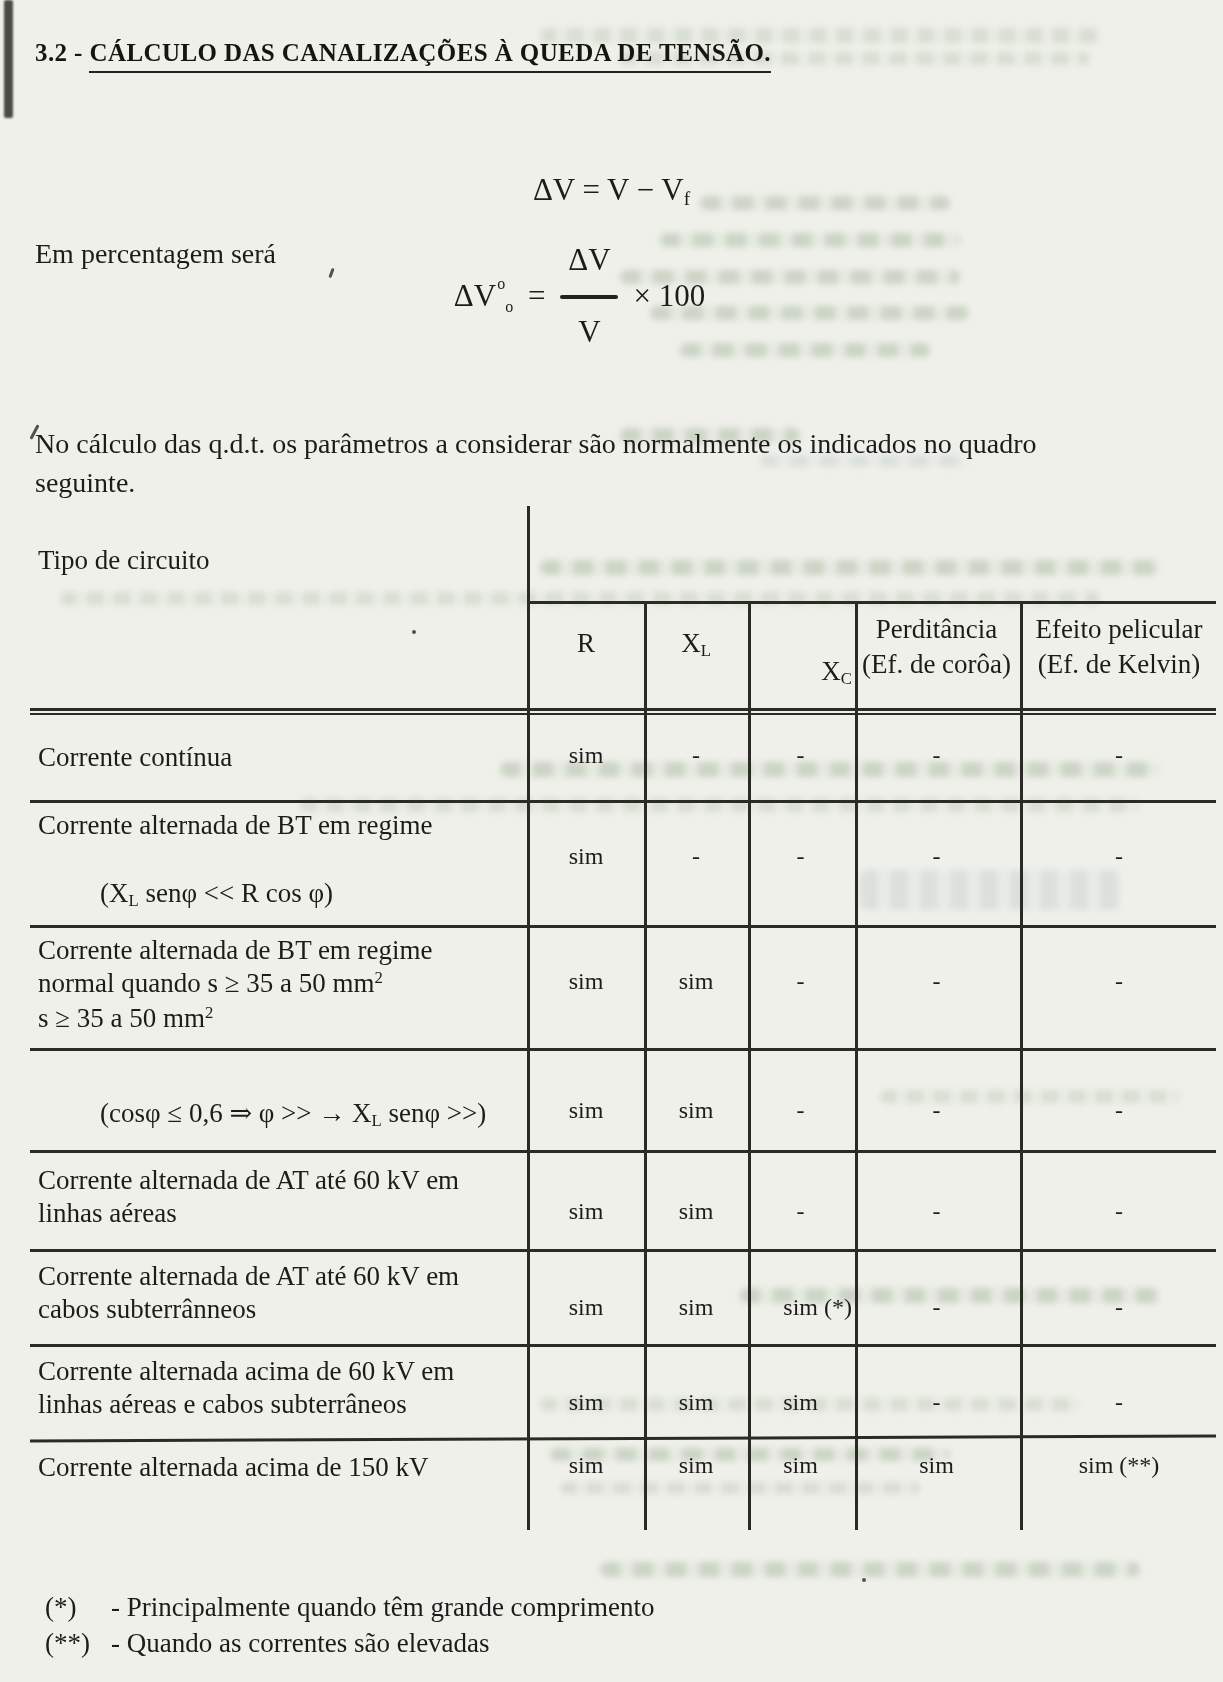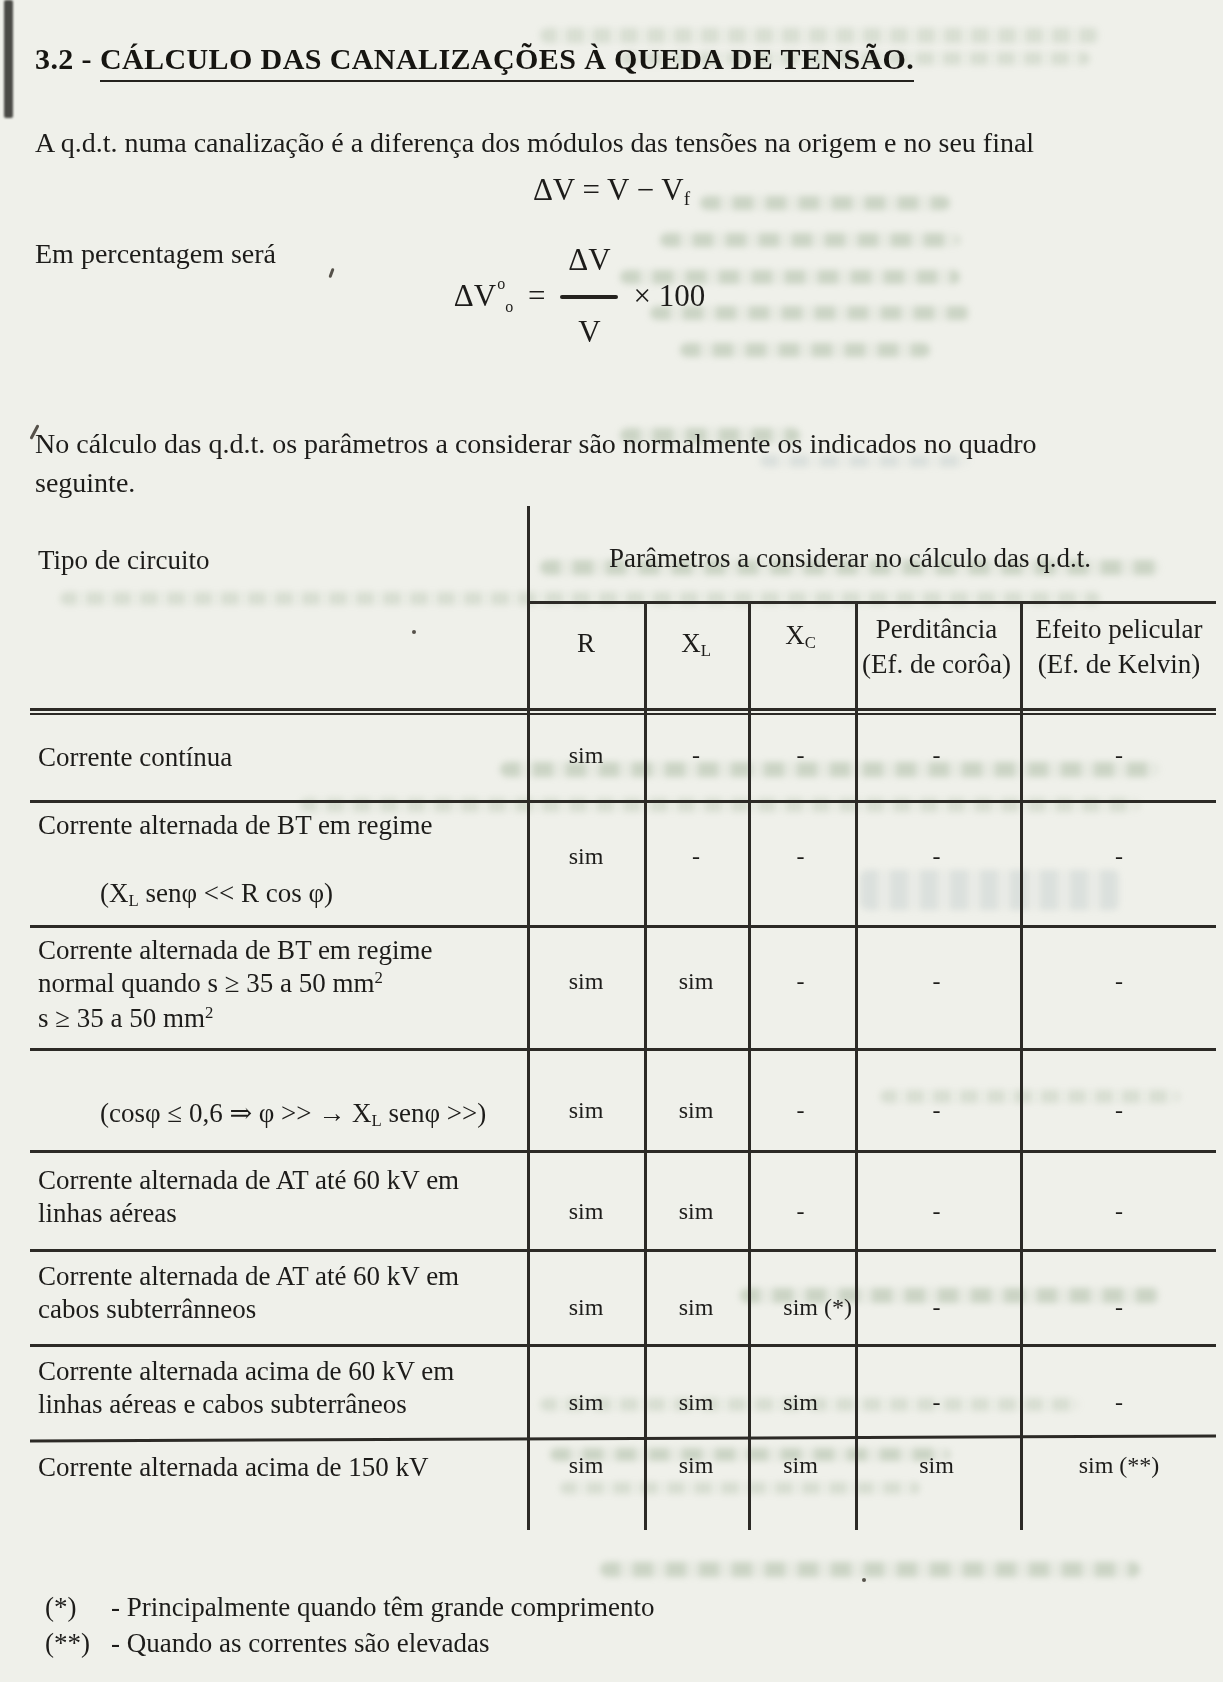--- a/index.html
+++ b/index.html
@@ -16,21 +16,21 @@
   
   .sliver{position:absolute;left:4px;top:0;width:9px;height:118px;background:#4a4a46;filter:blur(1px);border-radius:2px;}
   .penmark{position:absolute;left:33px;top:424px;width:3px;height:16px;background:#55514a;transform:rotate(28deg);border-radius:2px;}
   .tick{position:absolute;width:4px;height:4px;background:#55514a;border-radius:50%;}
   .bleed{position:absolute;filter:blur(3px);border-radius:8px;pointer-events:none;}
   .bleed.g{background:repeating-linear-gradient(90deg, rgba(124,150,114,0.30) 0 20px, rgba(124,150,114,0.07) 20px 33px);}
   .bleed.g2{background:repeating-linear-gradient(90deg, rgba(124,150,114,0.20) 0 16px, rgba(124,150,114,0.05) 16px 27px);}
   .bleed.b{background:repeating-linear-gradient(90deg, rgba(120,145,155,0.16) 0 18px, rgba(120,145,155,0.04) 18px 30px);}
 
   
-  .title{position:absolute;left:35px;top:22px;font-size:30px;letter-spacing:0.4px;white-space:nowrap;color:#161511;}
+  .title{position:absolute;left:35px;top:22px;font-size:25px;letter-spacing:0.4px;white-space:nowrap;color:#161511;}
   .title .tmain{border-bottom:2.5px solid #24221e;padding-bottom:5px;}
   .para{position:absolute;left:35px;font-size:28px;white-space:nowrap;color:#1d1c1a;}
   .p1{top:99px;}
   .p2{top:210px;}
   .p3{top:396px;line-height:39px;white-space:normal;width:1185px;}
 
   sup{font-size:0.62em;vertical-align:0.55em;line-height:0;}
   sub{font-size:0.62em;vertical-align:-0.25em;line-height:0;}
 
   
@@ -91,21 +91,20 @@
   <div class="bleed b" style="left:860px;top:870px;width:260px;height:40px;"></div>
   <div class="bleed g2" style="left:880px;top:1090px;width:300px;height:13px;"></div>
   <div class="bleed g" style="left:740px;top:1288px;width:420px;height:15px;"></div>
   <div class="bleed g2" style="left:540px;top:1398px;width:540px;height:13px;"></div>
   <div class="bleed g" style="left:550px;top:1448px;width:400px;height:13px;"></div>
   <div class="bleed g2" style="left:560px;top:1482px;width:360px;height:12px;"></div>
   <div class="bleed g" style="left:600px;top:1562px;width:540px;height:15px;"></div>
 
   <h1 class="title"><span class="tprefix">3.2 - </span><span class="tmain">CÁLCULO DAS CANALIZAÇÕES À QUEDA DE TENSÃO.</span></h1>
 
-  <p class="para p1">A q.d.t. numa canalização é a diferença dos módulos das tensões na origem e no seu final</p>
 
   <div class="formula1"><span>ΔV = V − V</span><sub>f</sub></div>
 
   <p class="para p2">Em percentagem será</p>
 
   <div class="formula2">
     <span class="lhs"><span>ΔV</span><span class="pct"><span class="pt">o</span><span class="pb">o</span></span> <span>=</span></span>
     <span class="frac">
       <span class="num">ΔV</span>
       <span class="bar"></span>
@@ -126,24 +125,23 @@
   <div class="hline" style="left:30px;top:713px;width:1186px;height:2px;"></div>
   <div class="hline" style="left:30px;top:800px;width:1186px;"></div>
   <div class="hline" style="left:30px;top:925px;width:1186px;"></div>
   <div class="hline" style="left:30px;top:1048px;width:1186px;"></div>
   <div class="hline" style="left:30px;top:1150px;width:1186px;"></div>
   <div class="hline" style="left:30px;top:1249px;width:1186px;"></div>
   <div class="hline" style="left:30px;top:1344px;width:1186px;"></div>
   <div class="hline" style="left:30px;top:1437px;width:1186px;transform:rotate(-0.25deg);"></div>
 
   <div class="th" style="left:38px;top:545px;text-align:left;">Tipo de circuito</div>
-  <div class="th" style="left:530px;top:543px;width:640px;">Parâmetros a considerar no cálculo das q.d.t.</div>
   <div class="th cA" style="top:628px;"><span>R</span></div>
   <div class="th cB" style="top:628px;"><span>X</span><sub>L</sub></div>
-  <div class="th cC" style="top:620px;"><span>X</span><sub>C</sub></div>
+  <div class="th cC" style="top:656px;text-align:right;"><span>X</span><sub>C</sub></div>
   <div class="th th2 cD" style="top:612px;"><span>Perditância</span><br><span>(Ef. de corôa)</span></div>
   <div class="th th2 cE" style="top:612px;"><span>Efeito pelicular</span><br><span>(Ef. de Kelvin)</span></div>
 
   <div class="rl" style="top:742px;"><span>Corrente contínua</span></div>
   <div class="cell cA" style="top:742px;">sim</div>
   <div class="cell cB" style="top:742px;">-</div>
   <div class="cell cC" style="top:742px;">-</div>
   <div class="cell cD" style="top:742px;">-</div>
   <div class="cell cE" style="top:742px;">-</div>
 

